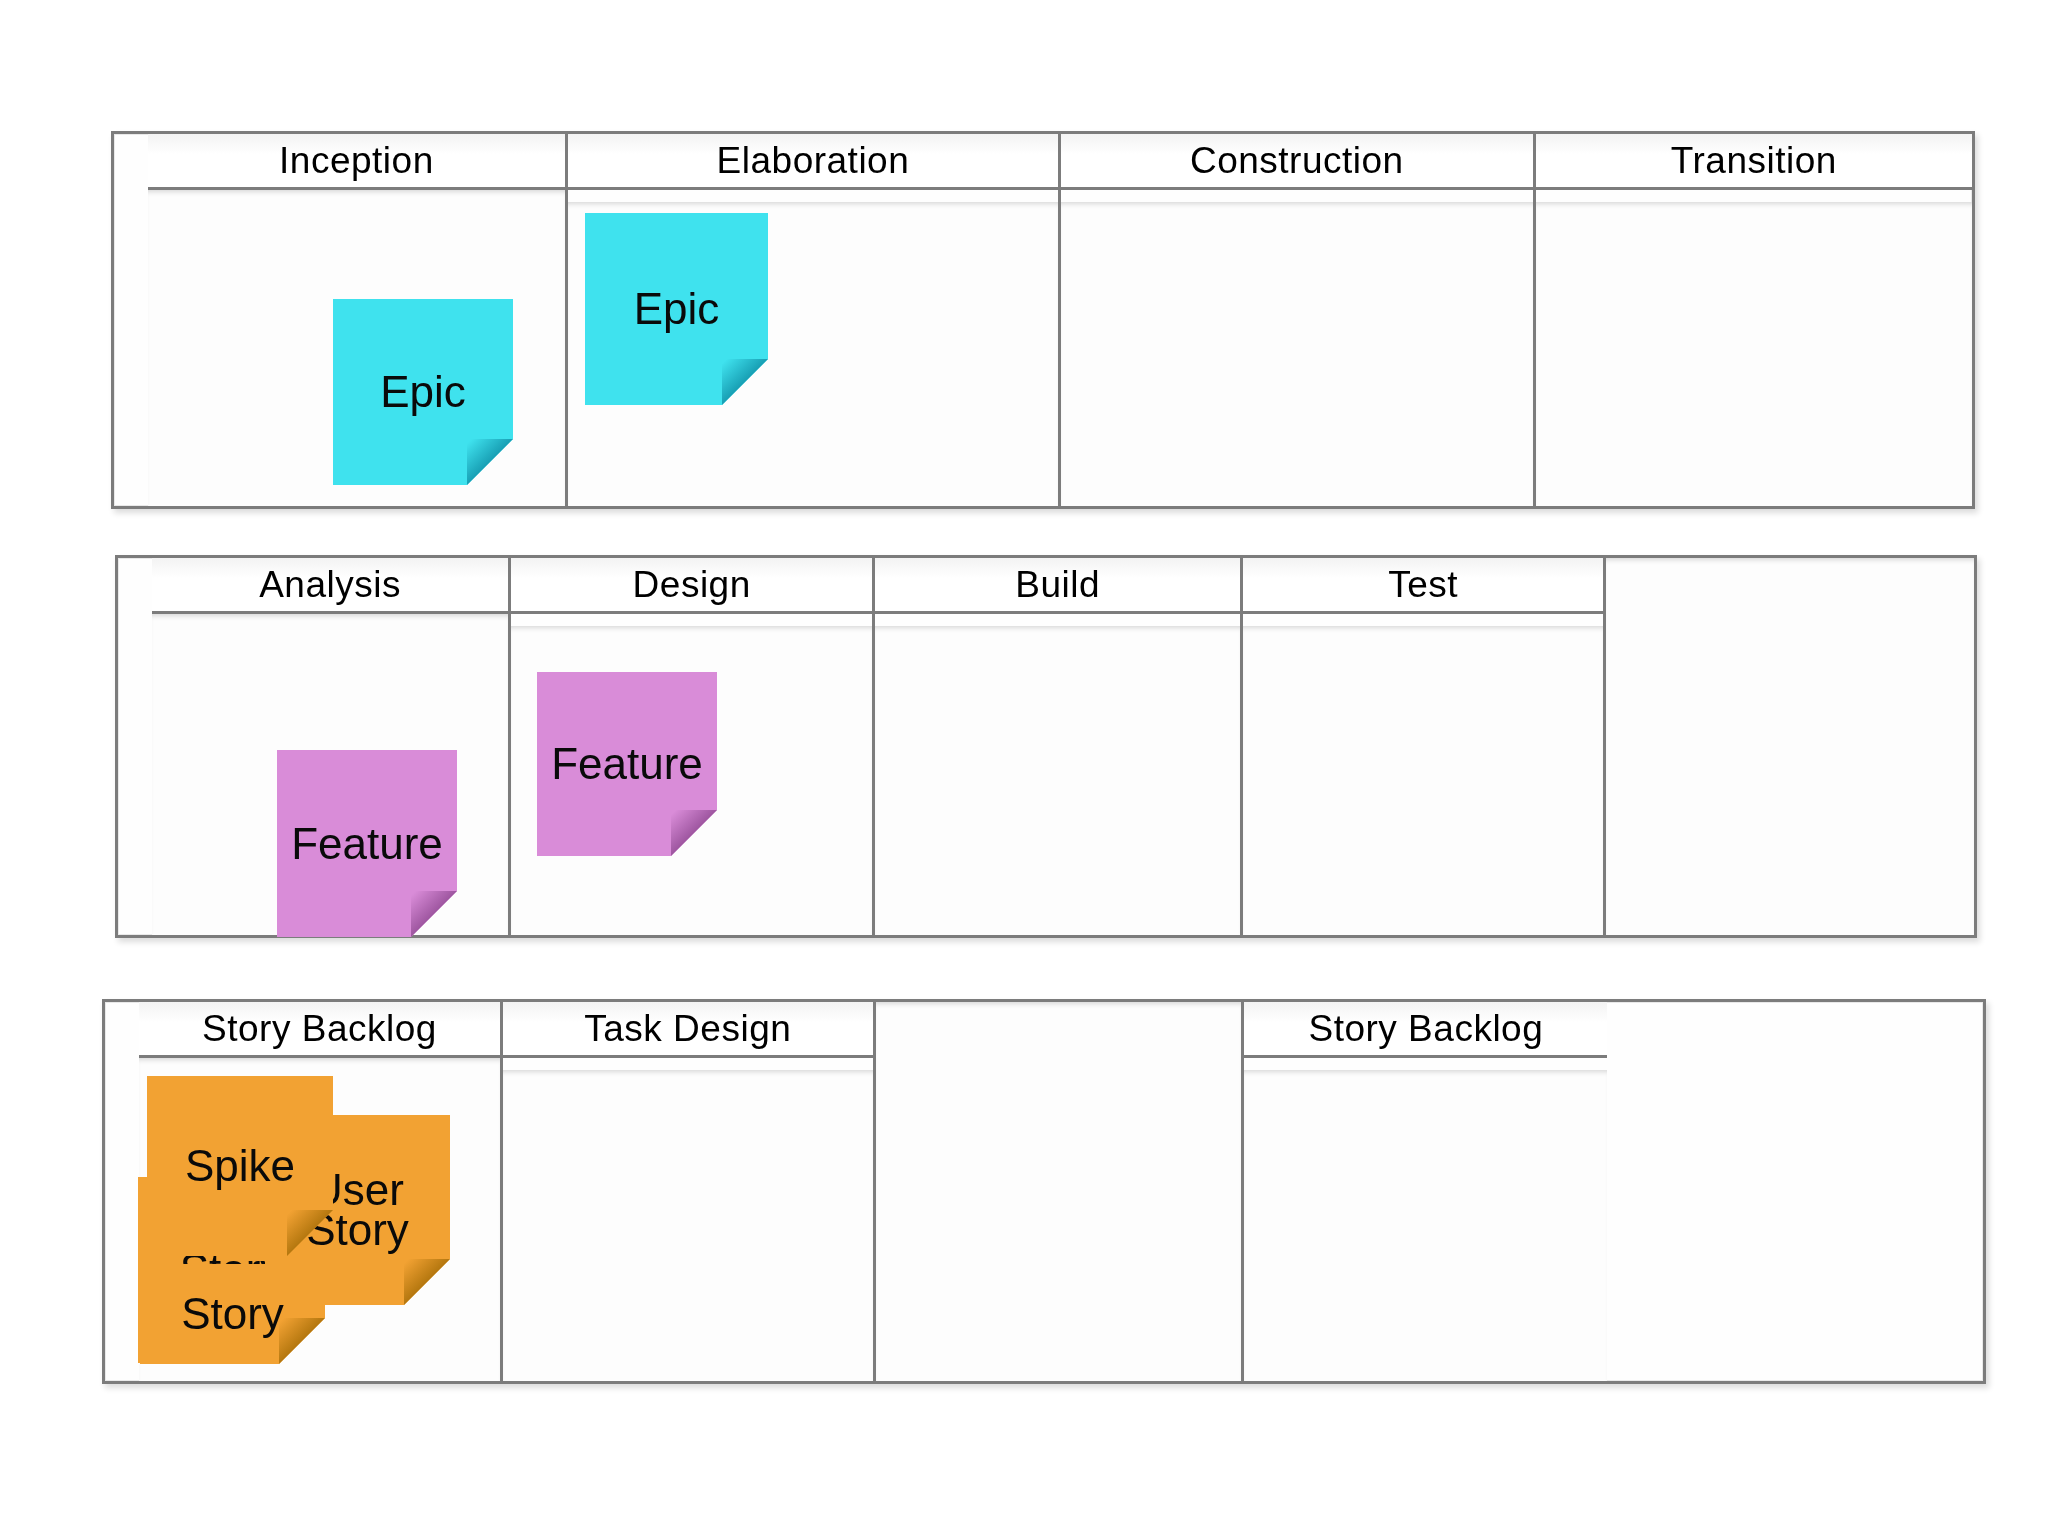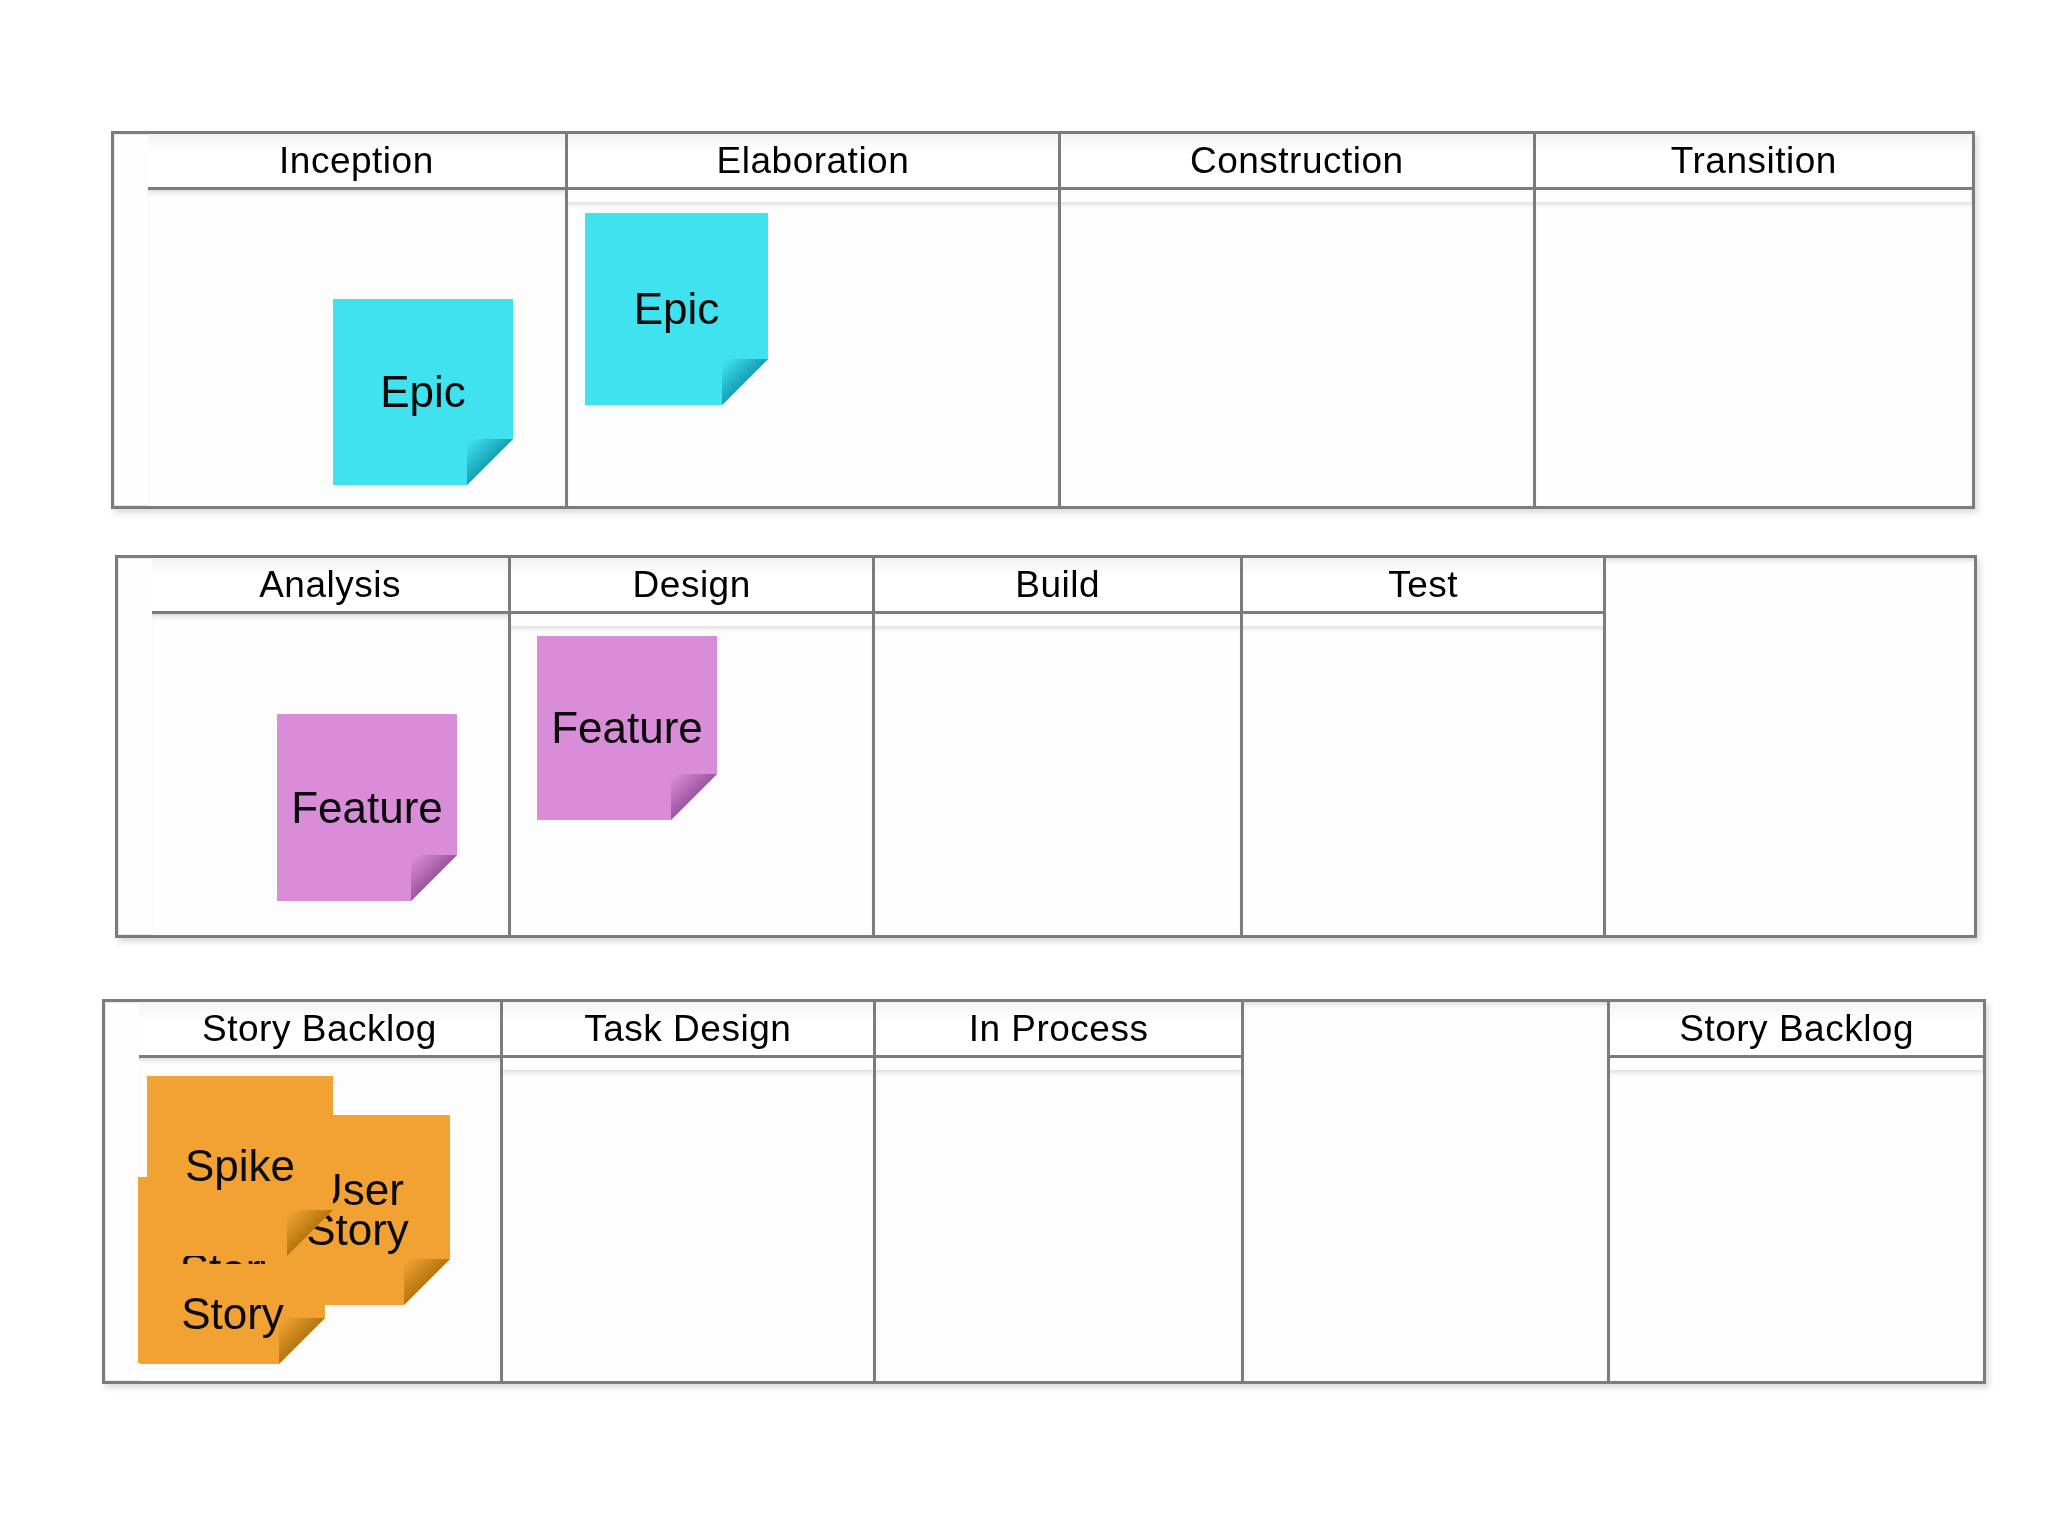--- a/index.html
+++ b/index.html
@@ -69,21 +69,21 @@
   .note .fold {
     position: absolute;
     right: 0;
     bottom: 0;
     width: 46px;
     height: 46px;
     display: block;
   }
   .note.cyan   { background: var(--cyan); }
   .note.cyan .fold   { background: linear-gradient(to top left, rgba(0,0,0,0) 47%, var(--cyan_fold) 50%, var(--cyan) 95%); }
-  .note.violet { background: var(--violet); }
+  .note.violet { background: var(--violet); margin-top: 36px; }
   .note.violet .fold { background: linear-gradient(to top left, rgba(0,0,0,0) 47%, var(--violet_fold) 50%, var(--violet) 95%); }
   .note.orange { background: var(--orange); }
   .note.orange .fold { background: linear-gradient(to top left, rgba(0,0,0,0) 47%, var(--orange_fold) 50%, var(--orange) 95%); }
 </style>
 </head>
 <body>
 
 <div class="page">
 
   <section class="board" style="left:111px; top:131px; width:1864px; height:378px; grid-template-columns:426fr 504fr 485fr 449fr;">
@@ -130,24 +130,20 @@
   <section class="board" style="left:102px; top:999px; width:1884px; height:385px; grid-template-columns:366fr 378fr 374fr 371fr 381fr;">
     <div class="col">
       <div class="col-header">Story Backlog</div>
       <div class="col-body"></div>
     </div>
     <div class="col">
       <div class="col-header">Task Design</div>
       <div class="col-body"></div>
     </div>
     <div class="col">
-      <div class="col-header">In Process</div>
-      <div class="col-body"></div>
-    </div>
-    <div class="col">
       <div class="col-body"></div>
     </div>
     <div class="col">
       <div class="col-header">Story Backlog</div>
       <div class="col-body"></div>
     </div>
   </section>
 
   <div class="note cyan" style="left:333px; top:299px; width:180px; height:186px; z-index:5;">
     <span class="note-label">Epic</span>

